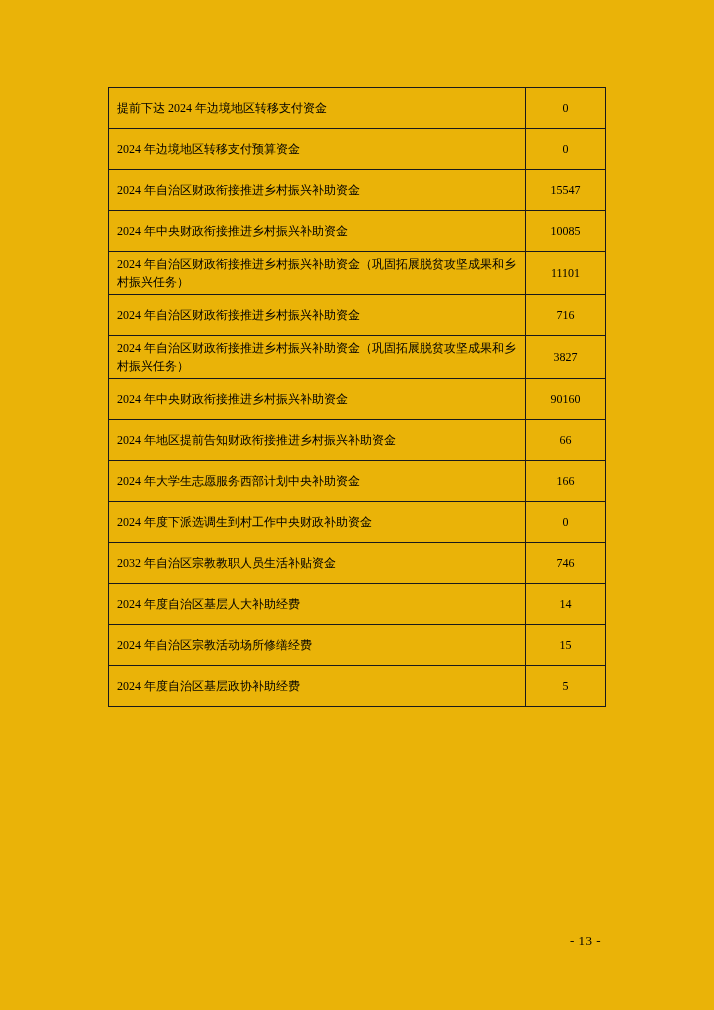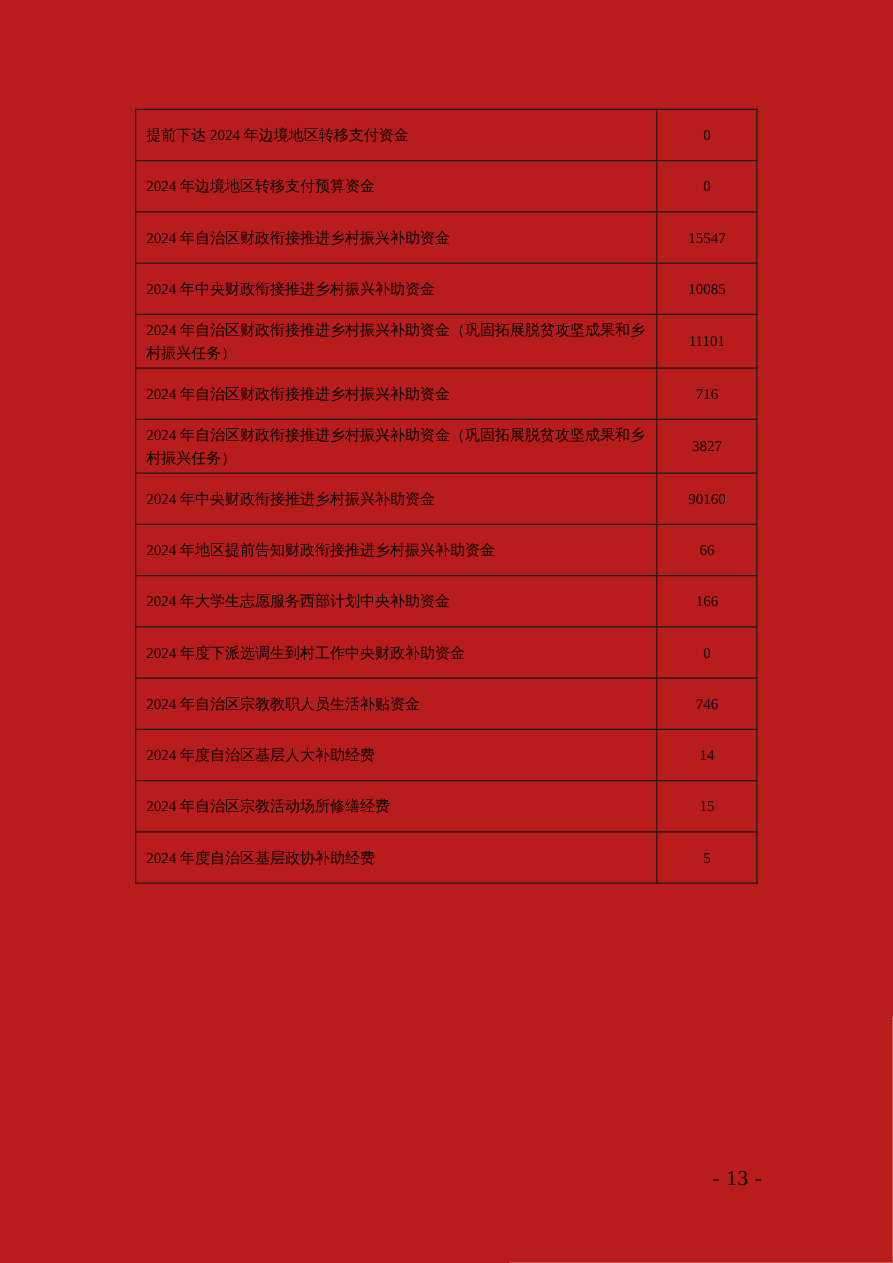--- a/index.html
+++ b/index.html
@@ -11,21 +11,21 @@
     height: 1010px;
     position: relative;
     background: #ffffff;
     color: #000000;
     font-family: "Liberation Serif", "DejaVu Serif", serif;
     overflow: hidden;
   }
   .page {
     position: absolute;
     inset: 0;
-    background: #b91c1c;
+    background: #eab308;
   }
   table.budget-table {
     position: absolute;
     left: 108px;
     top: 87px;
     width: 497px;
     border-collapse: collapse;
     table-layout: fixed;
   }
   table.budget-table td {
@@ -43,21 +43,21 @@
     text-align: left;
   }
   td.value-cell {
     text-align: center;
     padding: 3px 2px;
   }
   .page-number {
     position: absolute;
     left: 570px;
     top: 933px;
-    font-size: 17px;
+    font-size: 13px;
     letter-spacing: 0.5px;
     white-space: pre;
   }
 </style>
 </head>
 <body>
 
 <div class="page">
 
   <table class="budget-table">
@@ -119,21 +119,21 @@
 
 
   <tr>
     <td class="item-cell">2024 年度下派选调生到村工作中央财政补助资金</td>
     <td class="value-cell">0</td>
   </tr>
 
 
 
   <tr>
-    <td class="item-cell">2024 年自治区宗教教职人员生活补贴资金</td>
+    <td class="item-cell">2032 年自治区宗教教职人员生活补贴资金</td>
     <td class="value-cell">746</td>
   </tr>
 
 
   <tr>
     <td class="item-cell">2024 年度自治区基层人大补助经费</td>
     <td class="value-cell">14</td>
   </tr>
 
   <tr>

